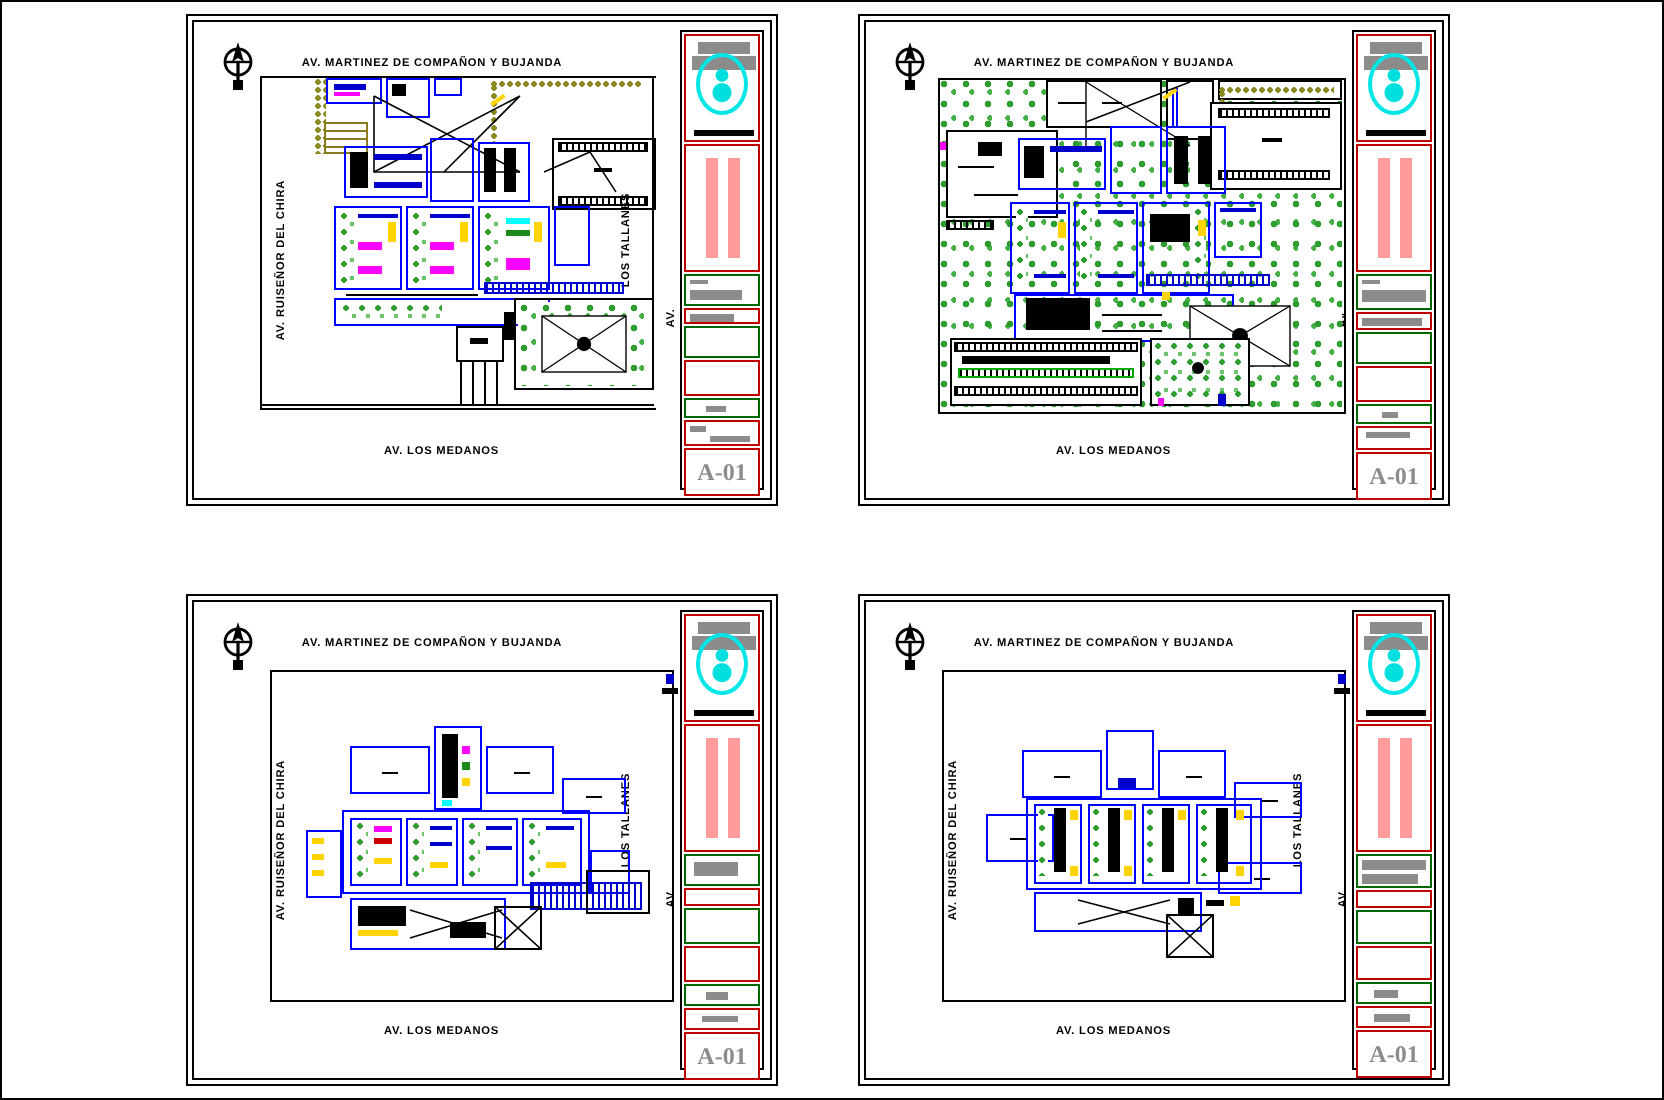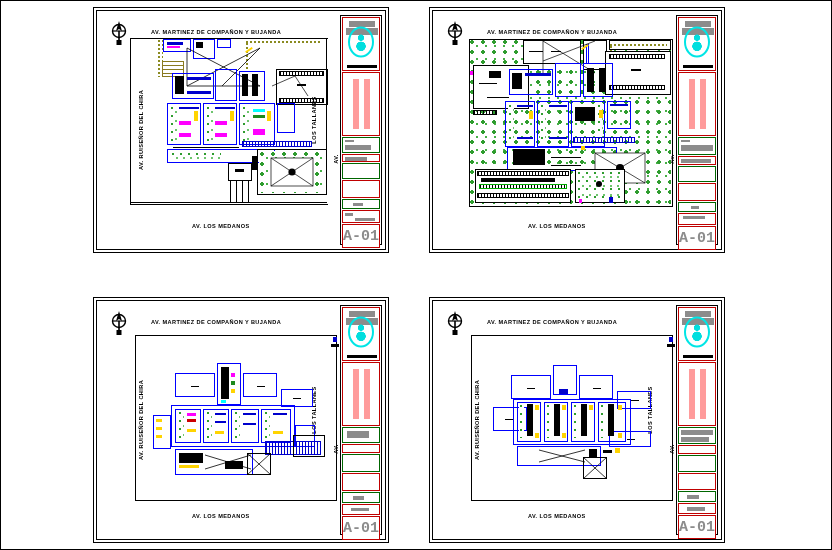--- a/index.html
+++ b/index.html
@@ -73,22 +73,22 @@
           box-sizing:border-box;border:1px solid #000;background:#fff;
           display:flex;flex-direction:column;padding:1px;gap:1px;}
   .tb-cell{box-sizing:border-box;border:1.2px solid #c00000;background:#fff;
            position:relative;overflow:hidden;}
   .tb-cell.grn{border-color:#006600;background:#fff;}
   .gbar{position:absolute;background:#8c8c8c;}
   .tb-logo{flex:0 0 54px;}
   .tb-bars{flex:0 0 64px;display:flex;align-items:center;justify-content:center;gap:5px;}
   .pinkbar{width:6px;height:80%;background:#ff9b9b;}
   .tb-num{flex:0 0 24px;display:flex;align-items:center;justify-content:center;}
-  .numtext{color:#8c8c8c;font-weight:bold;font-size:15px;letter-spacing:0px;
-           font-family:Liberation Mono, monospace;}
+  .numtext{color:#8c8c8c;font-weight:bold;font-size:12px;letter-spacing:0px;
+           font-family:Liberation Serif, serif;}
   .emblem{position:absolute;left:50%;top:46%;transform:translate(-50%,-50%);
           width:22px;height:27px;border-radius:50%;
           border:2.5px solid #00e5e5;
           background:
             radial-gradient(circle at 50% 34%, #00dede 0 3px, transparent 3.4px),
             radial-gradient(circle at 50% 66%, #00dede 0 4.5px, transparent 5px);}
 </style>
 </head>
 <body>
 

